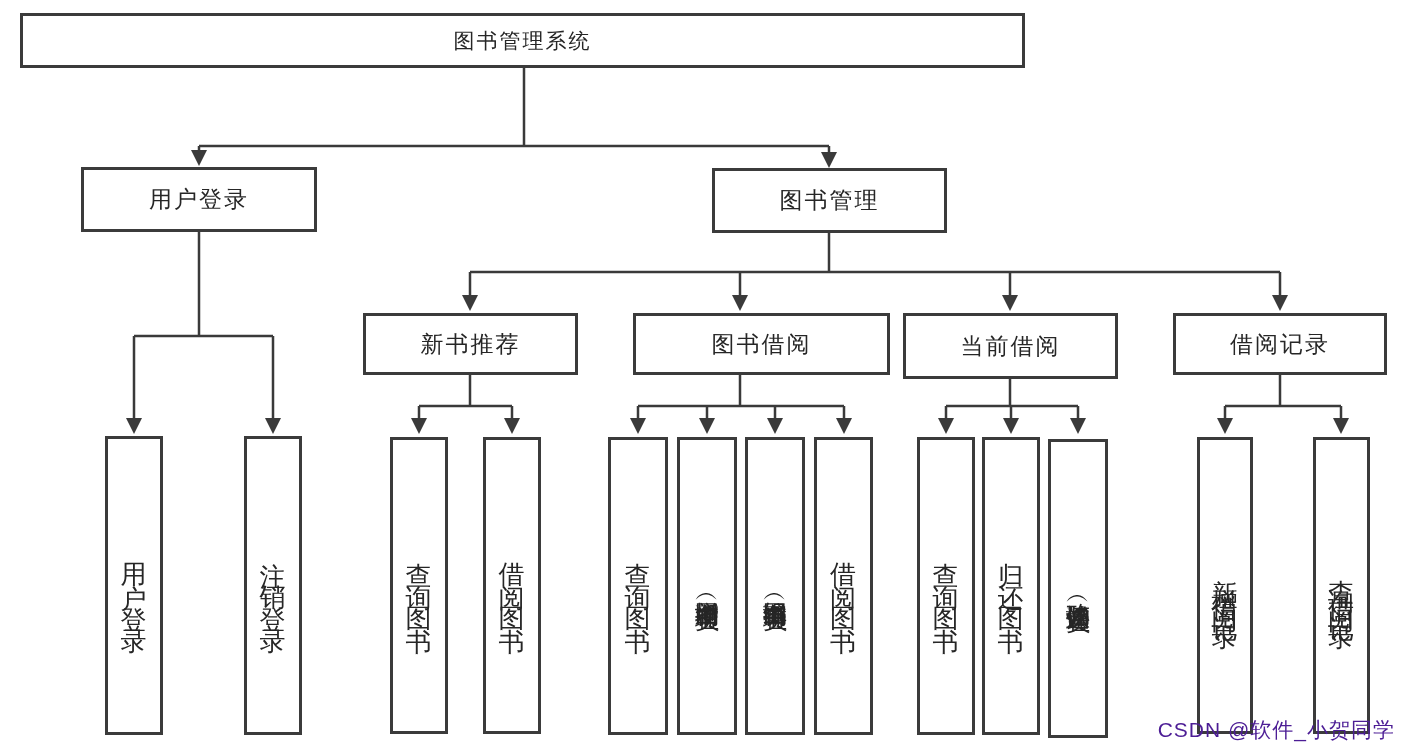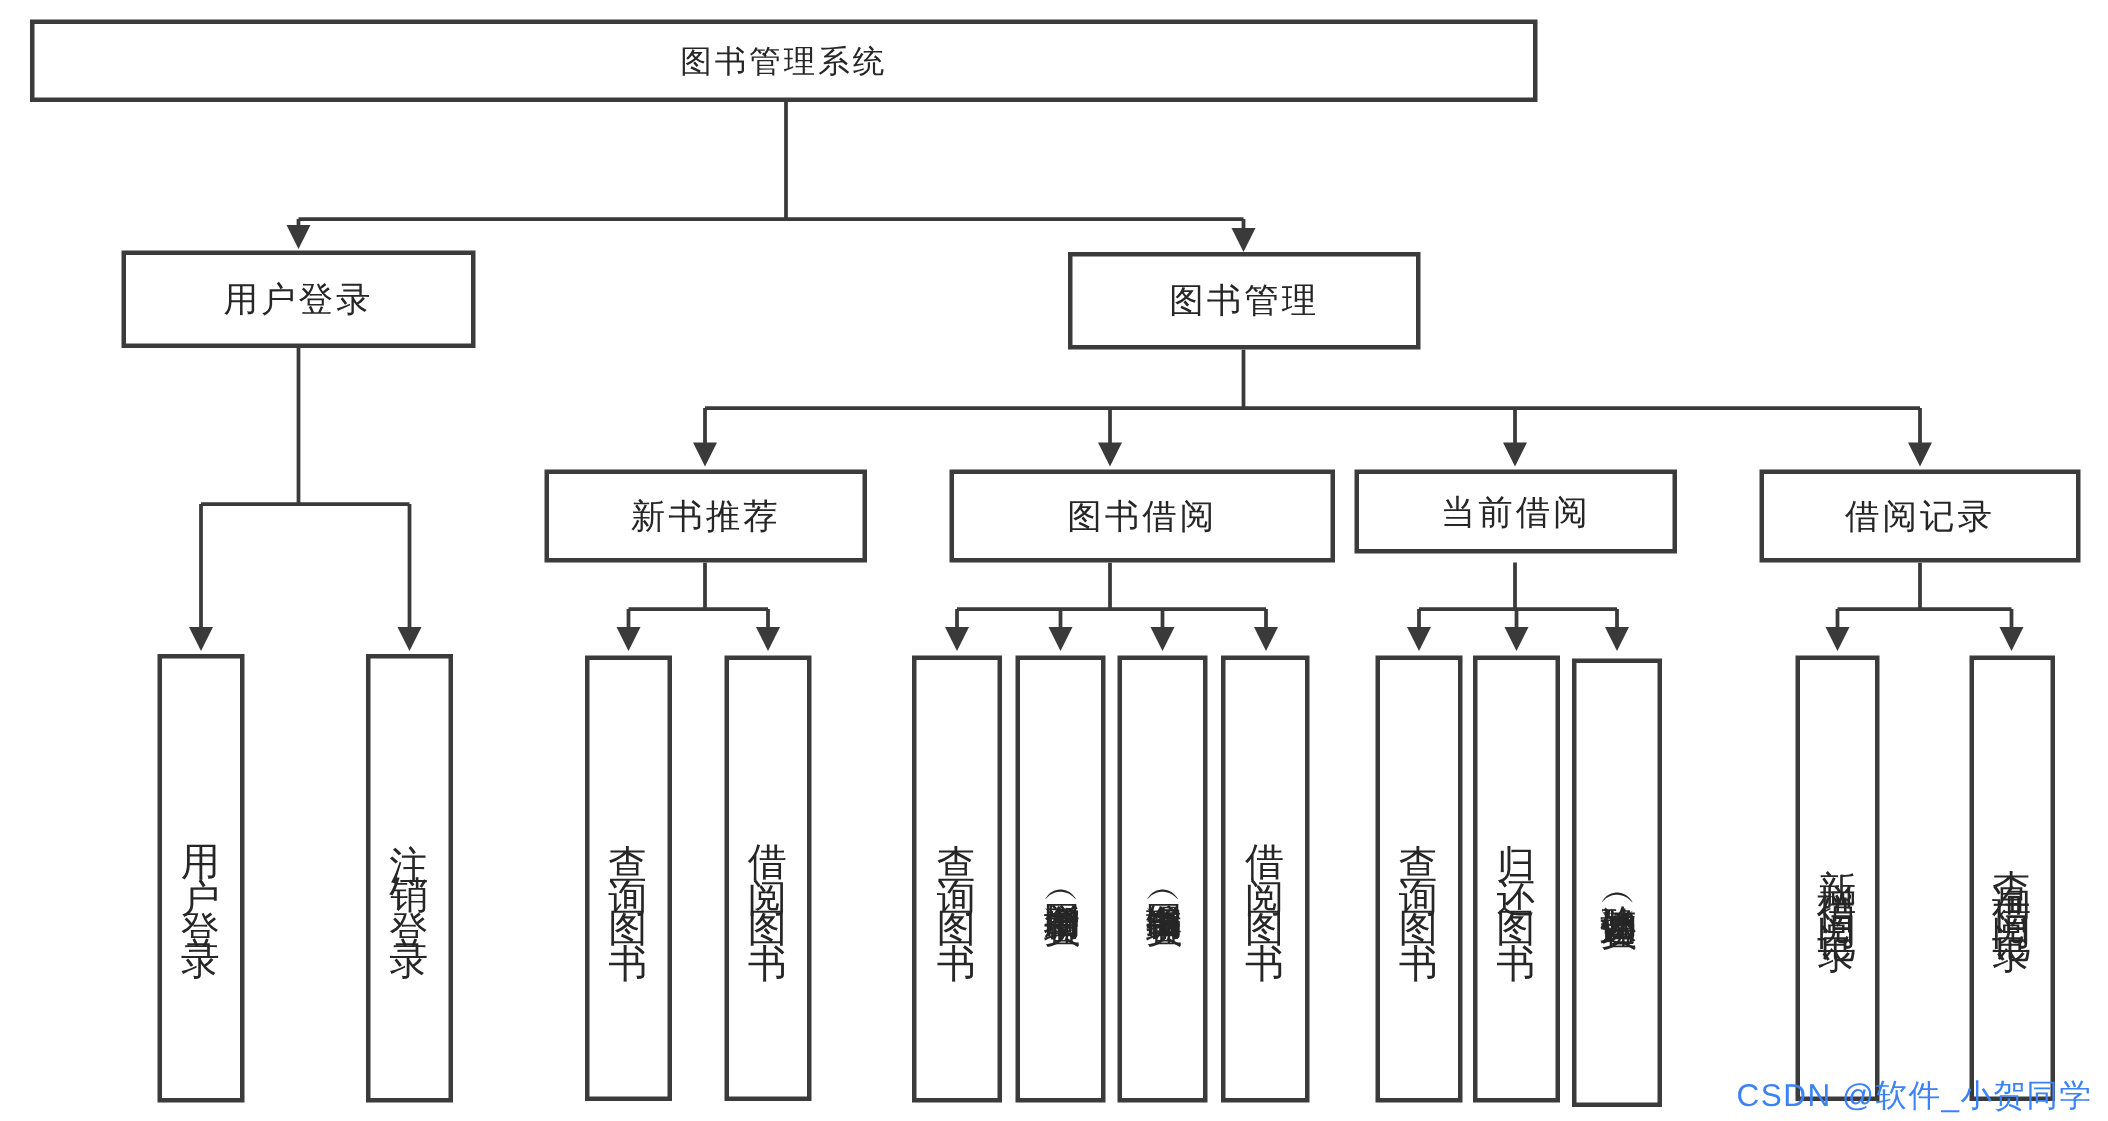--- a/index.html
+++ b/index.html
@@ -42,21 +42,21 @@
     line-height: 1;
   }
   .loose { letter-spacing: 22px; }
   .mid   { letter-spacing: 9px; }
   .tight { letter-spacing: 1px; font-size: 24px; }
   #watermark {
     position: absolute;
     right: 10px;
     bottom: 3px;
     font-size: 21px;
-    color: #3b82f6;
+    color: #4c1d95;
     letter-spacing: 1px;
     z-index: 3;
     white-space: nowrap;
   }
 </style>
 </head>
 <body>
 
 <div id="canvas">
 
@@ -110,21 +110,21 @@
   <div class="node" style="left:363px;top:313px;width:215px;height:62px">
     <span class="hlabel">新书推荐</span>
   </div>
 
   <div class="node" style="left:712px;top:168px;width:235px;height:65px">
     <span class="hlabel">图书管理</span>
   </div>
   <div class="node" style="left:633px;top:313px;width:257px;height:62px">
     <span class="hlabel">图书借阅</span>
   </div>
-  <div class="node" style="left:903px;top:313px;width:215px;height:56px">
+  <div class="node" style="left:903px;top:313px;width:215px;height:66px">
     <span class="hlabel">当前借阅</span>
   </div>
   <div class="node" style="left:1173px;top:313px;width:214px;height:62px">
     <span class="hlabel">借阅记录</span>
   </div>
 
   <div class="node" style="left:105px;top:436px;width:58px;height:299px">
     <span class="vtext loose">用户登录</span>
   </div>
   <div class="node" style="left:244px;top:436px;width:58px;height:299px">

